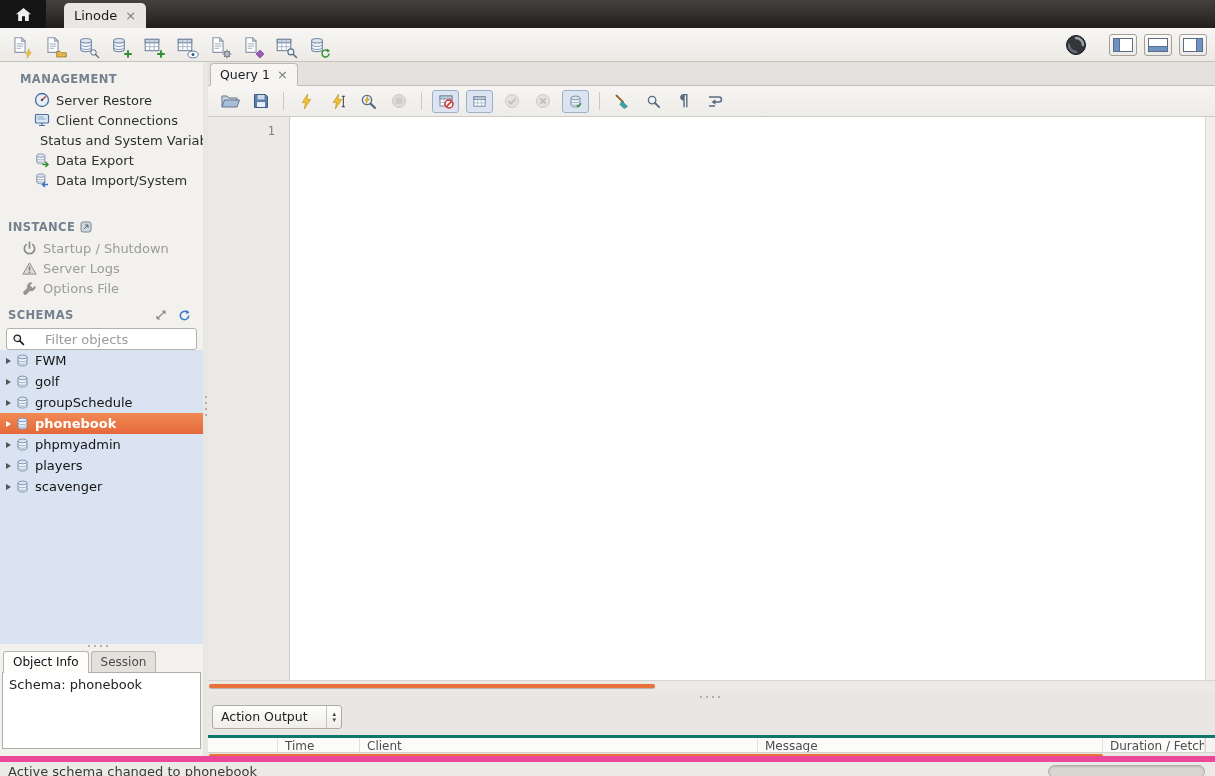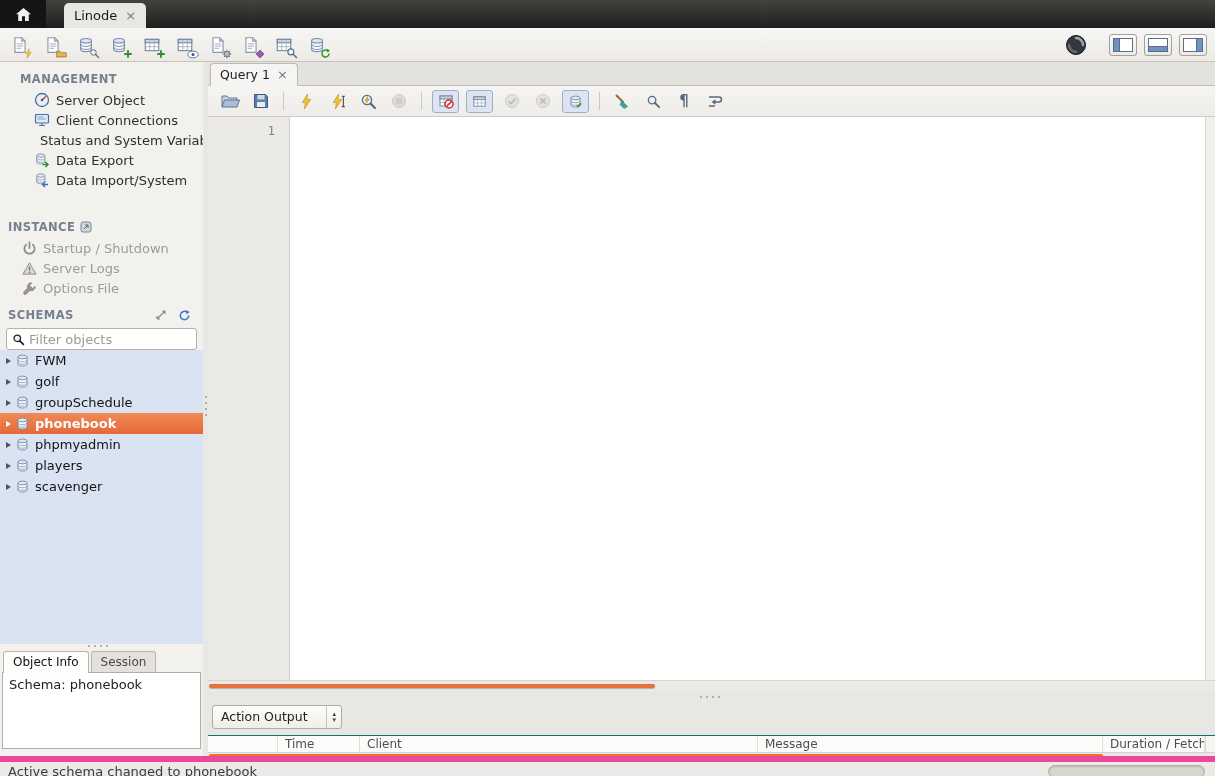--- a/index.html
+++ b/index.html
@@ -26,21 +26,21 @@
   
   .sidebar{position:absolute;left:0;top:62px;width:203px;height:694px;background:#f2f1ee;overflow:hidden}
   .section-title{display:flex;align-items:center;gap:5px;padding:8px 8px 4px 8px;font-size:11.5px;font-weight:bold;color:#75818f;letter-spacing:.4px}
   .section-title .spacer{flex:1}
   .sitem{display:flex;align-items:center;gap:6px;height:20px;padding-left:22px;cursor:pointer;white-space:nowrap}
   .sitem-label{font-size:13px;color:#2e2e2e}
   .sec-inst .sitem-label{color:#9b9b9b}
   .sec-mgmt{position:absolute;top:2px;left:12px;right:0}
   .sec-inst{position:absolute;top:150px;left:0;right:0}
   .sec-schemas{position:absolute;top:238px;left:0;right:0}
-  .filterbox{display:flex;align-items:center;gap:4px;height:22px;margin:2px 6px 0 6px;background:#fff;border:1px solid #b4b0aa;border-radius:3px;padding:0 5px}
+  .filterbox{display:flex;align-items:center;gap:20px;height:22px;margin:2px 6px 0 6px;background:#fff;border:1px solid #b4b0aa;border-radius:3px;padding:0 5px}
   .filter-input{flex:1;border:none;outline:none;background:transparent;font:13px "DejaVu Sans",sans-serif;color:#333;min-width:0}
   .filter-input::placeholder{color:#9a9a9a}
   .schema-list{position:absolute;top:288px;left:0;width:100%;height:294px;background:#d9e3f1}
   .schema-row{display:flex;align-items:center;height:21px;cursor:pointer}
   .expander{width:0;height:0;border-left:5px solid #555;border-top:3.5px solid transparent;border-bottom:3.5px solid transparent;margin:0 4px 0 6px;cursor:pointer}
   .schema-label{font-size:13px;color:#141414;margin-left:5px}
   .schema-row.selected{background:linear-gradient(#f08a55,#e5683a)}
   .schema-row.selected .schema-label{color:#fff;font-weight:bold}
   .schema-row.selected .expander{border-left-color:#fff}
   .sidebar-bottom{position:absolute;top:588px;left:0;width:100%}
@@ -69,21 +69,21 @@
   .evscroll{width:10px;background:#f1efeb;border-left:1px solid #dcd9d3;cursor:default}
   .hscroll{position:absolute;left:0;top:618px;width:100%;height:11px;background:#eceae6;border-top:1px solid #d8d5d0}
   .hthumb{position:absolute;left:1px;top:3px;width:446px;height:4px;background:#e8703a;border-radius:2px;box-shadow:0 1px 1px rgba(0,0,0,.25);cursor:pointer}
   .gap1{position:absolute;left:0;top:629px;width:100%;height:12px;cursor:row-resize}
   .gap1 .dots-h{position:absolute;left:498px;top:5px}
   .actionbar{position:absolute;left:0;top:641px;width:100%;height:27px;display:flex;align-items:center}
   .combo{margin-left:4px;width:130px;height:24px;background:linear-gradient(#fdfdfc,#f0eeea);border:1px solid #aeaaa4;border-radius:3px;display:flex;align-items:center;cursor:pointer}
   .combo-label{flex:1;padding-left:8px;font-size:12.5px;color:#222}
   .combo-spin{display:flex;flex-direction:column;align-items:center;justify-content:center;border-left:1px solid #c6c2bc;align-self:stretch;padding:0 5px;color:#444}
   .combo-spin span{font-size:7px;line-height:6px}
-  .gridheader{position:absolute;left:0;top:673px;width:100%;height:18px;background:#fbfbfa;border-top:1px solid #0f766e;border-bottom:1px solid #d5d2cd;display:flex}
+  .gridheader{position:absolute;left:0;top:673px;width:100%;height:18px;background:#fbfbfa;border-top:3px solid #0f766e;border-bottom:1px solid #d5d2cd;display:flex}
   .gh{border-right:1px solid #e2dfda;font-size:12px;color:#4d4d4d;padding-left:7px;line-height:16px;white-space:nowrap;overflow:hidden}
   .c0{width:70px}.c1{width:82px}.c2{width:398px}.c3{width:345px}.c4{flex:1}
   .gh-vs{width:10px;background:#f5f4f1;border-left:1px solid #dcd9d3}
   .orange2{position:absolute;left:1px;top:692px;width:894px;height:4px;background:#e8703a;border-radius:2px;box-shadow:0 1px 1px rgba(0,0,0,.25);cursor:pointer}
 
   
   .statusbar{position:absolute;left:0;top:756px;width:100%;height:20px;background:#eceae6;border-top:6px solid #ec4899}
   .status-text{display:inline-block;padding:2px 0 0 8px;font-size:13px;color:#3a3a3a}
   .status-pill{position:absolute;right:10px;top:3px;width:157px;height:13px;border-radius:7px;background:#d9d6d1;border:1px solid #b1ada7;box-shadow:inset 0 1px 2px rgba(0,0,0,.15)}
 
@@ -259,21 +259,21 @@
     <div class="sec-mgmt">
       <div class="section-title">
         <span>MANAGEMENT</span>
       </div>
       <div class="sitem">
         <svg width="16" height="16" viewBox="0 0 16 16">
             <circle cx="8" cy="8" r="6.5" fill="#e8eef6" stroke="#4a6fa0" stroke-width="1.3"></circle>
             <path d="M8 8 L11.5 4.8" stroke="#cc4422" stroke-width="1.5" stroke-linecap="round"></path>
             <circle cx="8" cy="8" r="1.2" fill="#35507a"></circle>
           </svg>
-        <span class="sitem-label">Server Object</span>
+        <span class="sitem-label">Server Restore</span>
       </div>
       <div class="sitem">
         <svg width="16" height="16" viewBox="0 0 16 16">
             <rect x="1.5" y="2.5" width="13" height="8.5" rx="1" fill="#dfe9f5" stroke="#4a6fa0" stroke-width="1.2"></rect>
             <path d="M5 13.5 h6 M8 11 v2.5" stroke="#4a6fa0" stroke-width="1.2"></path>
             <path d="M3.5 5 h6 M3.5 7 h8" stroke="#7fa3cc"></path>
           </svg>
         <span class="sitem-label">Client Connections</span>
       </div>
       <div class="sitem">

